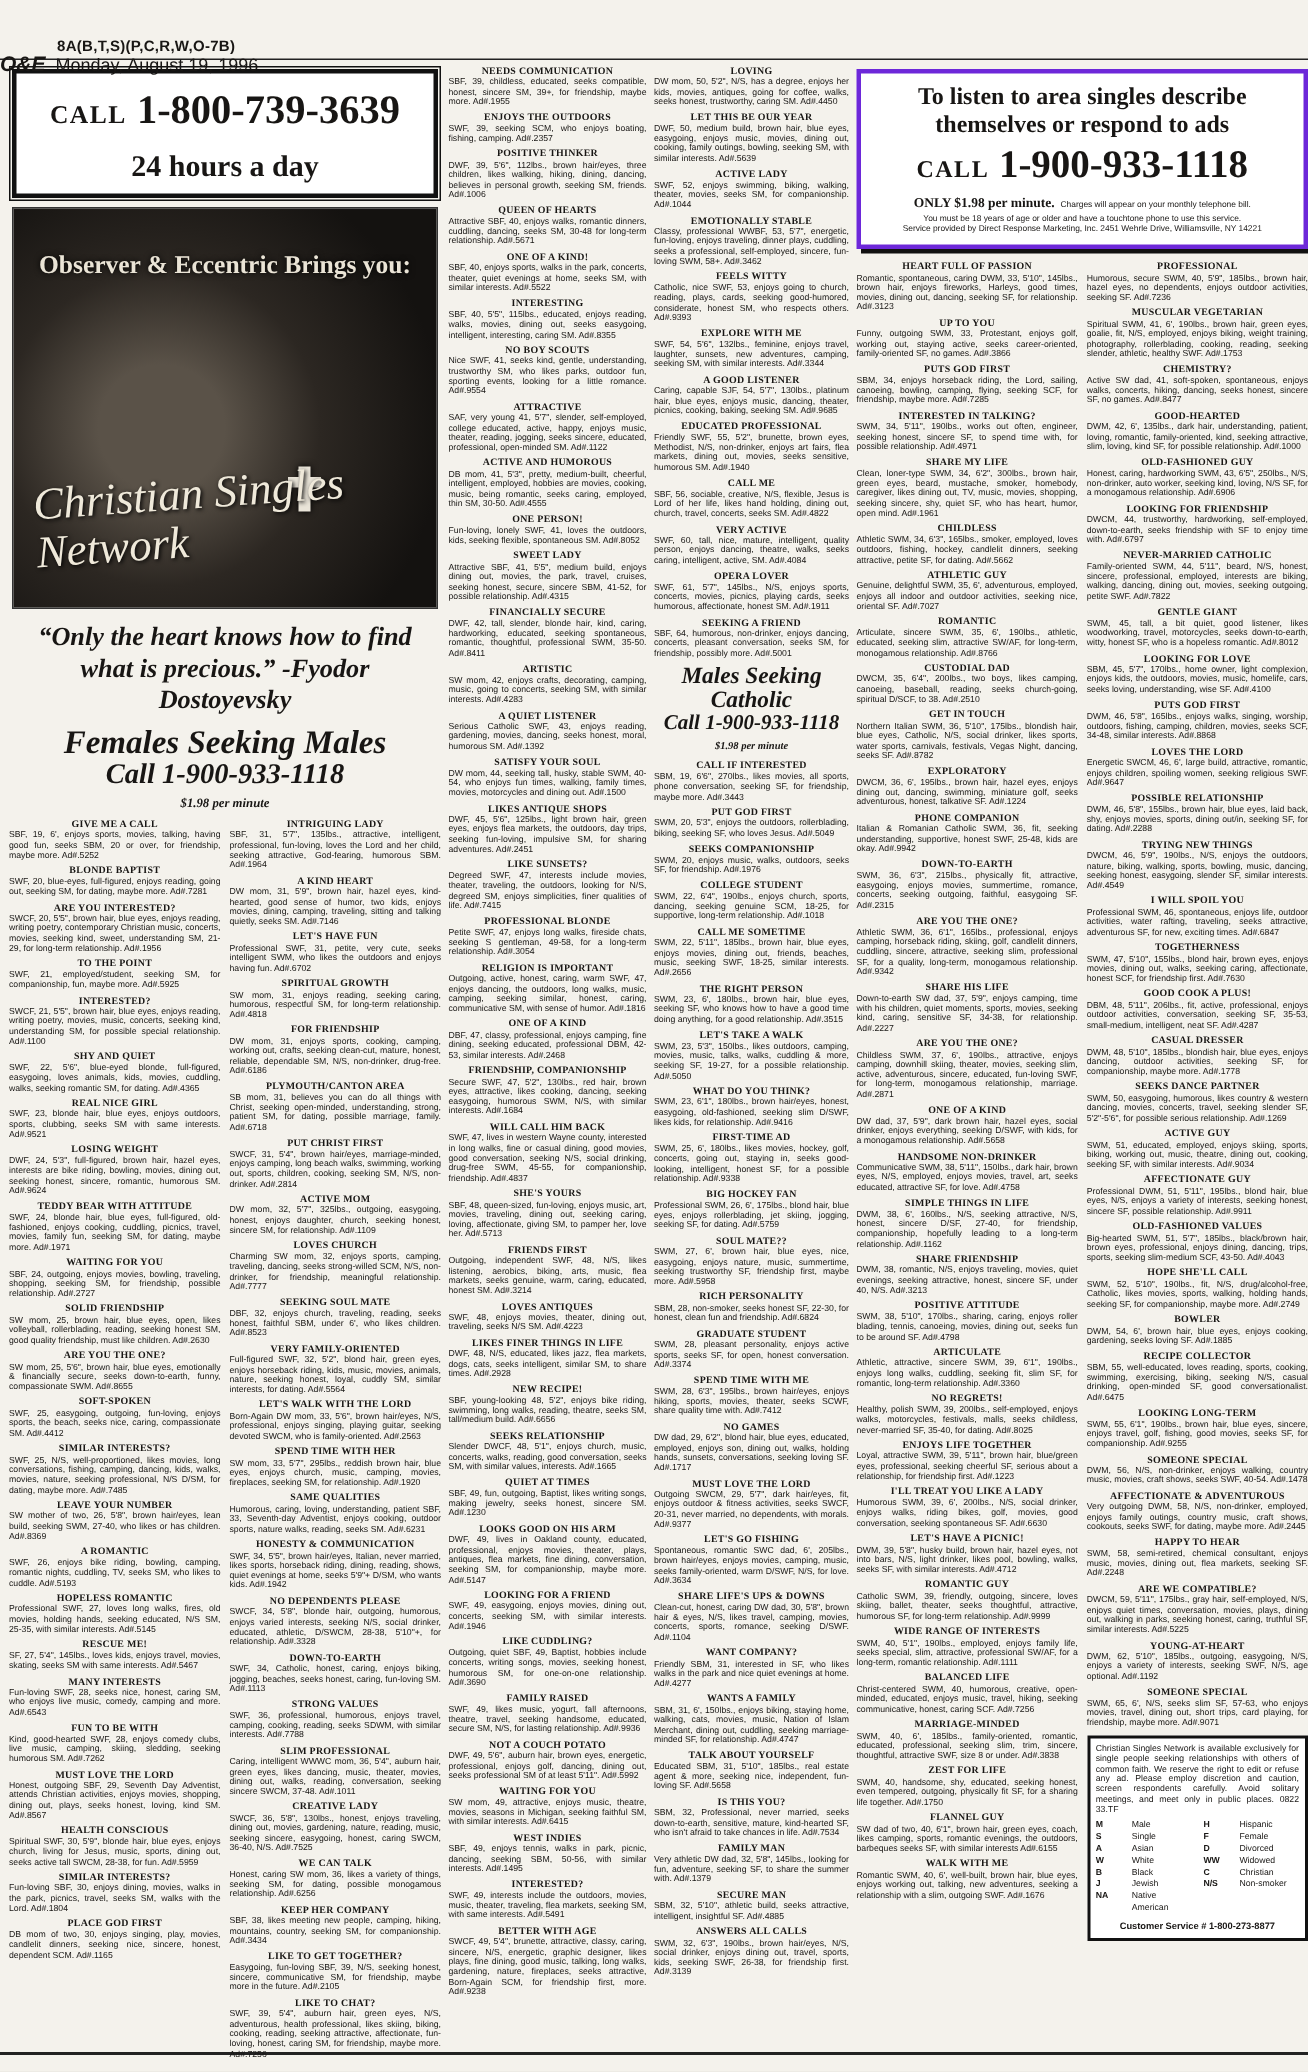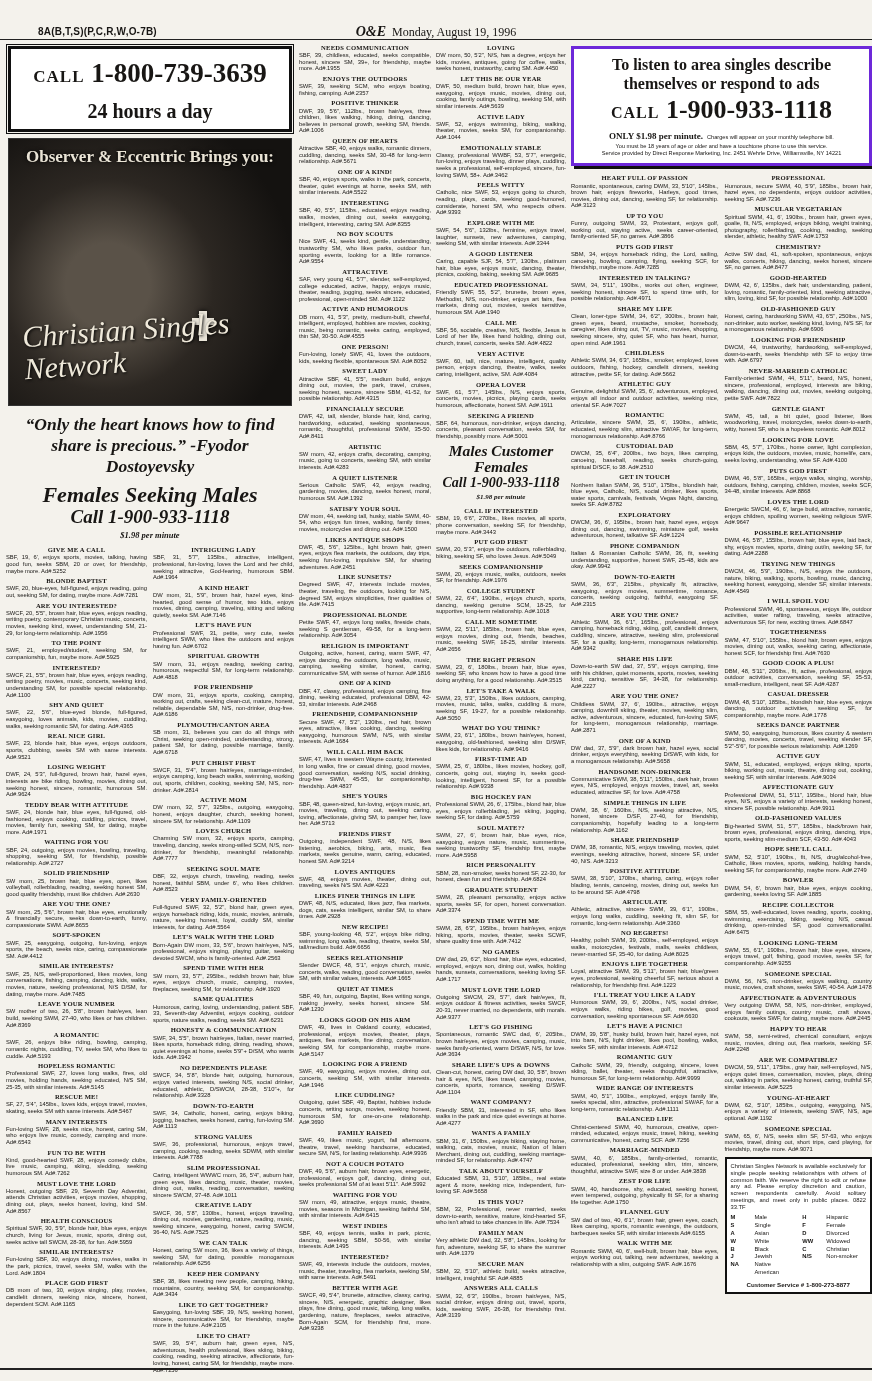--- a/index.html
+++ b/index.html
@@ -1,21 +1,21 @@
 <!DOCTYPE html>
 <html><head>
 <meta charset="utf-8">
 <style>
   html,body{margin:0;padding:0;background:#e8e6e0;}
   .sheet{position:relative;width:872px;height:1381px;background:#f4f2ec;color:#181614;
          font-family:"Liberation Sans",sans-serif;overflow:hidden;box-sizing:border-box;}
   .masthead{display:flex;align-items:flex-end;justify-content:space-between;
             padding:26px 10px 2px 6px;border-bottom:1.5px solid #222;}
   .edition-code{font-weight:bold;font-size:10px;letter-spacing:.2px;padding-left:32px;}
-  .date-line{position:absolute;left:0;right:0;text-align:center;font-family:Liberation Serif, serif;font-size:12px;top:24px;}
+  .date-line{position:absolute;left:0;right:0;text-align:left;font-family:Liberation Sans, sans-serif;font-size:12px;top:34px;}
   .date-line b{font-style:italic;font-size:14px;}
   .content{display:flex;gap:5px;padding:4px 4px 0 6px;border-bottom:2px solid #222;height:1330px;box-sizing:border-box;}
   .colgroup-left{width:288px;flex:none;}
   .ncol{width:132px;flex:none;}
   .ncol4{width:130px;flex:none;}
   .colgroup-right{width:301px;flex:none;}
 
   
   .callbox{border:3px solid #111;outline:1px solid #111;outline-offset:1px;background:#fff;
            text-align:center;padding:6px 4px;margin:2px 2px 6px 2px;font-family:"Liberation Serif",serif;}
@@ -28,21 +28,21 @@
   .callbox2 .lead{font-weight:bold;font-size:16px;line-height:1.2;}
   .callbox2 .phone{font-weight:bold;font-size:26px;margin-top:2px;}
   .callbox2 .phone small{font-size:16px;letter-spacing:1px;}
   .callbox2 .rate{font-weight:bold;font-size:9px;}
   .callbox2 .fine{font-size:5.6px;line-height:1.25;font-family:"Liberation Sans",sans-serif;}
 
   
   .photo{position:relative;height:266px;margin:0 2px;background:
          radial-gradient(circle at 35% 55%, #5a5248 0 18%, #2c2722 45%, #141210 80%);
          border:1px solid #333;overflow:hidden;}
-  .photo .brings{position:absolute;top:8px;left:0;right:0;text-align:center;color:#eae4d6;
+  .photo .brings{position:absolute;top:28px;left:0;right:0;text-align:center;color:#eae4d6;
                  font-family:"Liberation Serif",serif;font-weight:bold;font-size:17px;text-shadow:0 0 4px #000;}
   .photo .script{position:absolute;left:14px;bottom:30px;color:#efe9da;font-family:"Liberation Serif",serif;
                  font-style:italic;font-size:30px;line-height:1.05;text-shadow:1px 1px 3px #000;transform:rotate(-4deg);}
   .cross{position:absolute;right:84px;bottom:64px;width:8px;height:30px;background:#e9e4d8;box-shadow:0 0 5px #000;}
   .cross:after{content:"";position:absolute;left:-7px;top:7px;width:22px;height:7px;background:#e9e4d8;}
 
   .quote{font-family:"Liberation Serif",serif;font-weight:bold;font-style:italic;
          font-size:17.5px;text-align:center;line-height:1.2;margin:8px 2px 6px 2px;}
 
   .sect{“text-align”:center;text-align:center;font-family:"Liberation Serif",serif;margin:2px 0 6px 0;}
@@ -92,21 +92,21 @@
         </div>
         <div class="hours">24 hours a day</div>
       </div>
 
       <div class="photo">
         <div class="brings">Observer &amp; Eccentric Brings you:</div>
         <div class="cross"></div>
         <div class="script">Christian Singles Network</div>
       </div>
 
-      <div class="quote">“Only the heart knows how to find share is precious.” -Fyodor Dostoyevsky</div>
+      <div class="quote">“Only the heart knows how to find what is precious.” -Fyodor Dostoyevsky</div>
 
       <div class="sect">
         <div class="t">Females Seeking Males</div>
         <div class="c">Call 1-900-933-1118</div>
         <div class="r">$1.98 per minute</div>
       </div>
 
       <div class="two-col">
         <div class="ads">
   <div class="ad">
@@ -601,21 +601,21 @@
     <h4>OPERA LOVER</h4>
     <p>SWF, 61, 5'7", 145lbs., N/S, enjoys sports, concerts, movies, picnics, playing cards, seeks humorous, affectionate, honest SM. Ad#.1911</p>
   </div>
 
   <div class="ad">
     <h4>SEEKING A FRIEND</h4>
     <p>SBF, 64, humorous, non-drinker, enjoys dancing, concerts, pleasant conversation, seeks SM, for friendship, possibly more. Ad#.5001</p>
   </div>
 </div>
       <div class="sect small">
-        <div class="t">Males Customer Females</div>
+        <div class="t">Males Seeking Catholic</div>
         <div class="c">Call 1-900-933-1118</div>
         <div class="r">$1.98 per minute</div>
       </div>
       <div class="ads">
   <div class="ad">
     <h4>CALL IF INTERESTED</h4>
     <p>SBM, 19, 6'6", 270lbs., likes movies, all sports, phone conversation, seeking SF, for friendship, maybe more. Ad#.3443</p>
   </div>
 
   <div class="ad">

